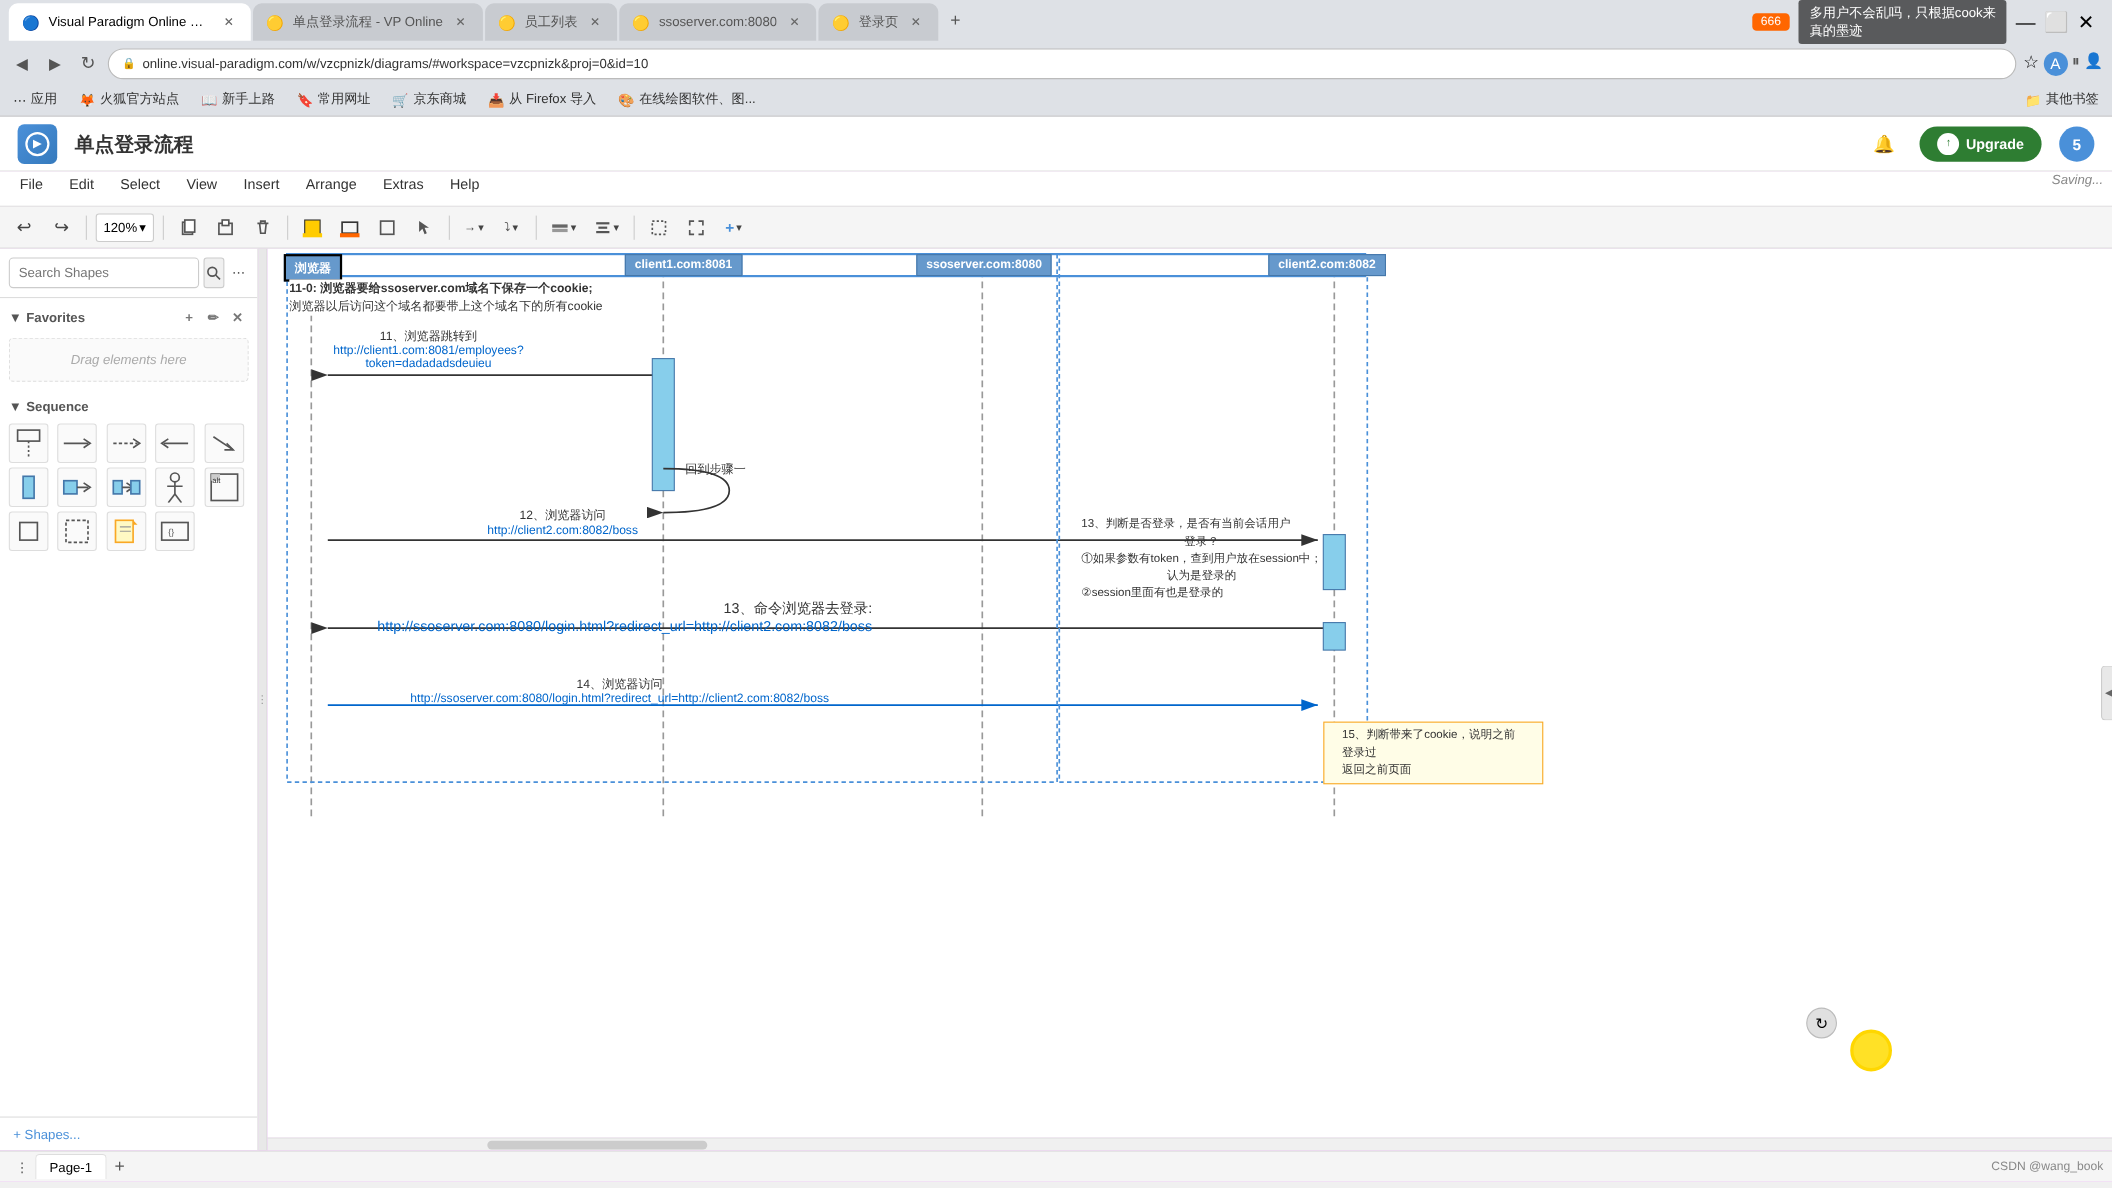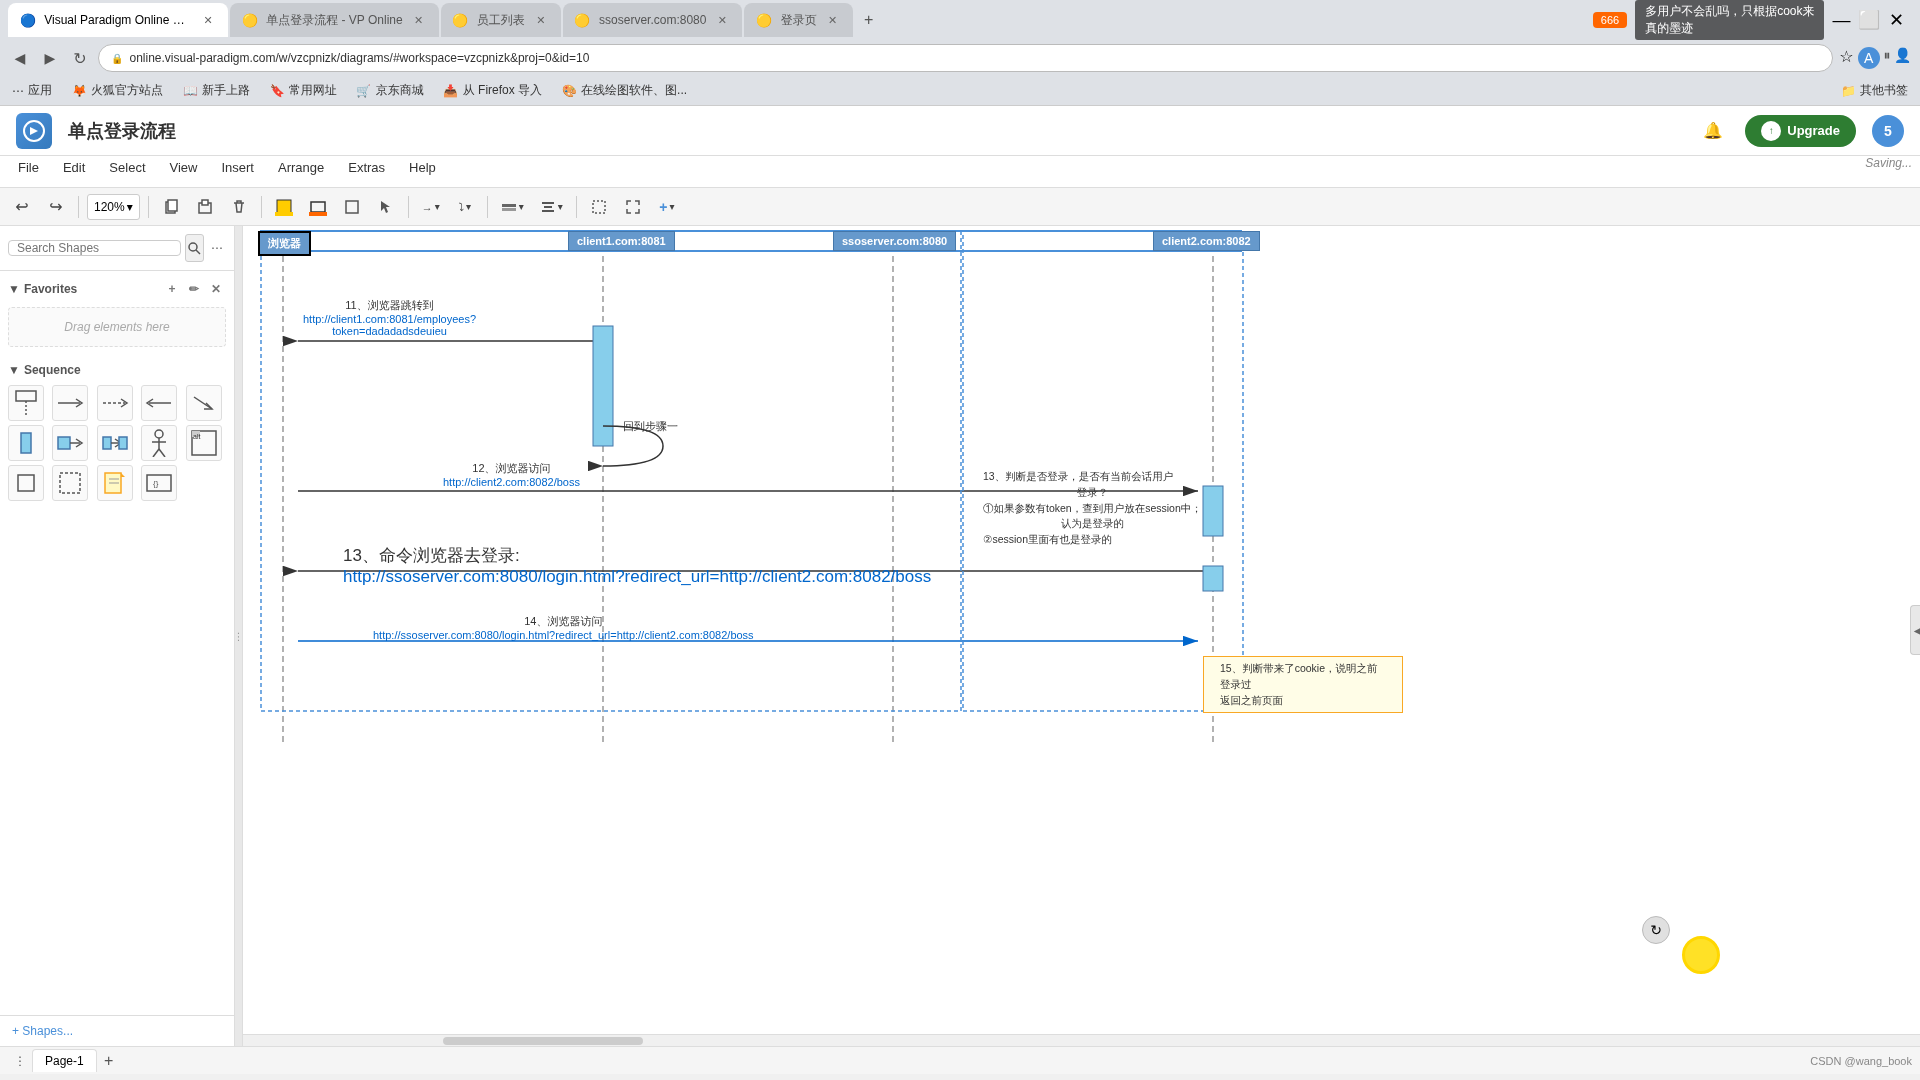--- a/index.html
+++ b/index.html
@@ -42,21 +42,21 @@
     .toolbar-btn { height: 28px; min-width: 28px; display: flex; align-items: center; justify-content: center; border-radius: 3px; cursor: pointer; color: #444; padding: 0 4px; gap: 2px; font-size: 13px; border: 1px solid transparent; }
     .toolbar-separator { width: 1px; height: 22px; background: #ccc; margin: 0 2px; }
     .zoom-dropdown { display: flex; align-items: center; gap: 2px; height: 26px; padding: 0 6px; border: 1px solid #ccc; border-radius: 3px; background: white; cursor: pointer; font-size: 12px; }
 
     
     .main-layout { display: flex; flex: 1; overflow: hidden; }
 
     
     .sidebar { width: 235px; border-right: 1px solid #ddd; background: #fff; display: flex; flex-direction: column; overflow: hidden; }
     .sidebar-search { display: flex; align-items: center; padding: 8px; gap: 4px; border-bottom: 1px solid #ddd; }
-    .search-input { flex: 1; height: 16px; padding: 0 8px; border: 1px solid #ccc; border-radius: 4px; font-size: 12px; outline: none; }
+    .search-input { flex: 1; height: 28px; padding: 0 8px; border: 1px solid #ccc; border-radius: 4px; font-size: 12px; outline: none; }
     .search-btn { width: 28px; height: 28px; display: flex; align-items: center; justify-content: center; background: #f0f0f0; border: 1px solid #ccc; border-radius: 3px; cursor: pointer; }
     .sidebar-options-btn { width: 28px; height: 28px; display: flex; align-items: center; justify-content: center; cursor: pointer; color: #555; }
 
     .sidebar-section { padding: 4px 0; }
     .sidebar-section-header { display: flex; align-items: center; padding: 4px 8px; font-size: 12px; font-weight: bold; color: #555; cursor: pointer; gap: 4px; }
     .section-actions { margin-left: auto; display: flex; gap: 2px; }
     .section-action-btn { width: 20px; height: 20px; display: flex; align-items: center; justify-content: center; border-radius: 3px; cursor: pointer; color: #777; font-size: 12px; }
     .sidebar-favorites-empty { padding: 12px 16px; color: #aaa; font-size: 12px; font-style: italic; background: #fafafa; margin: 4px 8px; border-radius: 4px; border: 1px dashed #ddd; text-align: center; }
 
     .sidebar-sequence-section { padding: 4px 0; }
@@ -499,20 +499,24 @@
           <rect x="18" y="5" width="980" height="20" fill="none" stroke="#4a90d9" stroke-width="2"></rect>
           <rect x="18" y="5" width="700" height="480" fill="none" stroke="#4a90d9" stroke-width="1.5" stroke-dasharray="4,3"></rect>
           <rect x="720" y="5" width="280" height="480" fill="none" stroke="#4a90d9" stroke-width="1.5" stroke-dasharray="4,3"></rect>
         </svg>
 
         <div style="position:absolute; top:5px; left:15px; background:#6699cc; color:white; padding:3px 8px; font-size:11px; font-weight:bold; border:2px solid #000000; min-width:50px; text-align:center;">浏览器</div>
         <div style="position:absolute; top:5px; left:325px; background:#6699cc; color:white; padding:3px 8px; font-size:11px; font-weight:bold; border:1px solid #4477aa; min-width:70px; text-align:center;">client1.com:8081</div>
         <div style="position:absolute; top:5px; left:590px; background:#6699cc; color:white; padding:3px 8px; font-size:11px; font-weight:bold; border:1px solid #4477aa; min-width:90px; text-align:center;">ssoserver.com:8080</div>
         <div style="position:absolute; top:5px; left:910px; background:#6699cc; color:white; padding:3px 8px; font-size:11px; font-weight:bold; border:1px solid #4477aa; min-width:80px; text-align:center;">client2.com:8082</div>
 
+        <div style="position:absolute; top:28px; left:20px; font-size:11px; color:#333; max-width:460px; line-height:1.5; background:white;">
+          <div style="font-weight:bold;">11-0: 浏览器要给ssoserver.com域名下保存一个cookie;</div>
+          <div>浏览器以后访问这个域名都要带上这个域名下的所有cookie</div>
+        </div>
 
         <div style="position:absolute; top:72px; left:60px; font-size:11px; color:#333; text-align:center;">
           <div style="font-weight:normal;">11、浏览器跳转到</div>
           <div style="color:#0066cc;">http://client1.com:8081/employees?</div>
           <div style="color:#0066cc;">token=dadadadsdeuieu</div>
         </div>
 
         <div style="position:absolute; top:193px; left:380px; font-size:11px; color:#333;">回到步骤一</div>
 
         <div style="position:absolute; top:235px; left:200px; font-size:11px; color:#333; text-align:center;">
@@ -521,21 +525,21 @@
         </div>
 
         <div style="position:absolute; top:243px; left:740px; font-size:10.5px; color:#333; max-width:250px; line-height:1.5;">
           <div>13、判断是否登录，是否有当前会话用户</div>
           <div style="text-align:center;">登录？</div>
           <div>①如果参数有token，查到用户放在session中；</div>
           <div style="text-align:center;">认为是登录的</div>
           <div>②session里面有也是登录的</div>
         </div>
 
-        <div style="position:absolute; top:318px; left:100px; font-size:17px; color:#333; text-align:left;">
+        <div style="position:absolute; top:318px; left:100px; font-size:13px; color:#333; text-align:right;">
           <div>13、命令浏览器去登录:</div>
           <div style="color:#0066cc;">http://ssoserver.com:8080/login.html?redirect_url=http://client2.com:8082/boss</div>
         </div>
 
         <div style="position:absolute; top:388px; left:130px; font-size:11px; color:#333; text-align:center;">
           <div>14、浏览器访问</div>
           <div style="color:#0066cc;">http://ssoserver.com:8080/login.html?redirect_url=http://client2.com:8082/boss</div>
         </div>
 
         <div style="position:absolute; top:430px; left:960px; font-size:10.5px; color:#333; max-width:200px; line-height:1.5; background:#fffde7; border:1px solid #f9a825; padding:4px 16px;">

